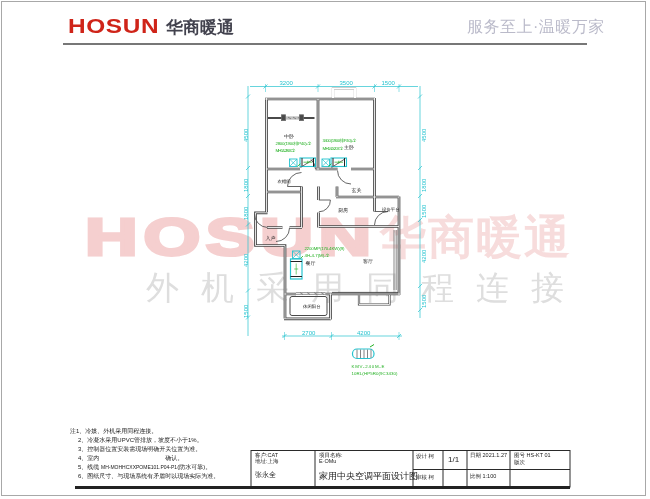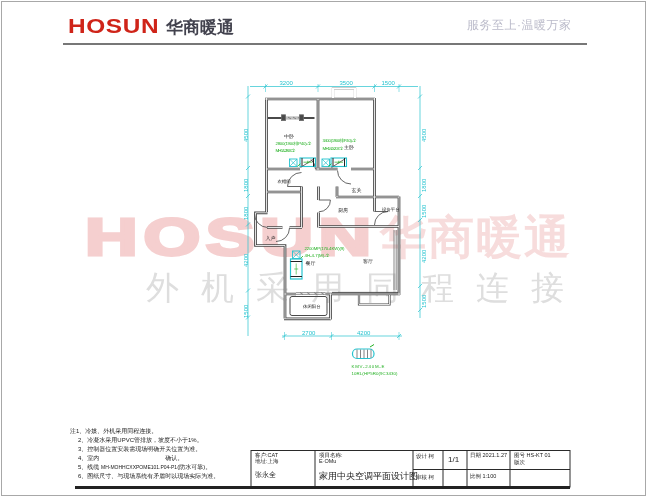--- a/index.html
+++ b/index.html
@@ -15,21 +15,21 @@
 <div class="abs" style="left:85px;top:208px;font-size:51px;font-weight:bold;letter-spacing:4px;color:#f5cfcf;-webkit-text-stroke:3px #f5cfcf;transform:scaleX(1.43);transform-origin:left;">HOSUN</div>
 
 <div class="abs" style="left:380px;top:207px;font-size:46px;font-weight:bold;letter-spacing:2px;color:#f7dcdc;">华商暖通</div>
 
 <div class="abs" style="left:146px;top:266px;font-size:33px;letter-spacing:22px;color:#dedede;">外机采用同程连接</div>
 
 <div class="abs" style="left:68px;top:14.5px;font-size:20px;font-weight:bold;letter-spacing:0.5px;color:#cf2419;transform:scaleX(1.22);transform-origin:left;">HOSUN</div>
 
 <div class="abs" style="left:166px;top:15.5px;font-size:17px;font-weight:bold;letter-spacing:0px;color:#42424e;">华商暖通</div>
 
-<div class="abs" style="left:467px;top:16.5px;font-size:12px;letter-spacing:0.5px;color:#9d9db3;opacity:0.7;text-align:right;">服务至上·温暖万家</div>
+<div class="abs" style="left:467px;top:16.5px;font-size:16px;letter-spacing:0.5px;color:#9d9db3;opacity:0.7;text-align:right;">服务至上·温暖万家</div>
 
 <div class="abs" style="left:63px;top:43px;width:524px;height:1.5px;background:#777;"></div>
 
 <svg class="abs" style="left:0;top:0;" width="650" height="499" viewBox="0 0 650 499">
 <g id="plan">
 
 <g fill="none" stroke="#454545" stroke-width="2.7">
 
   <path d="M 265,99 H 375"></path>
 

